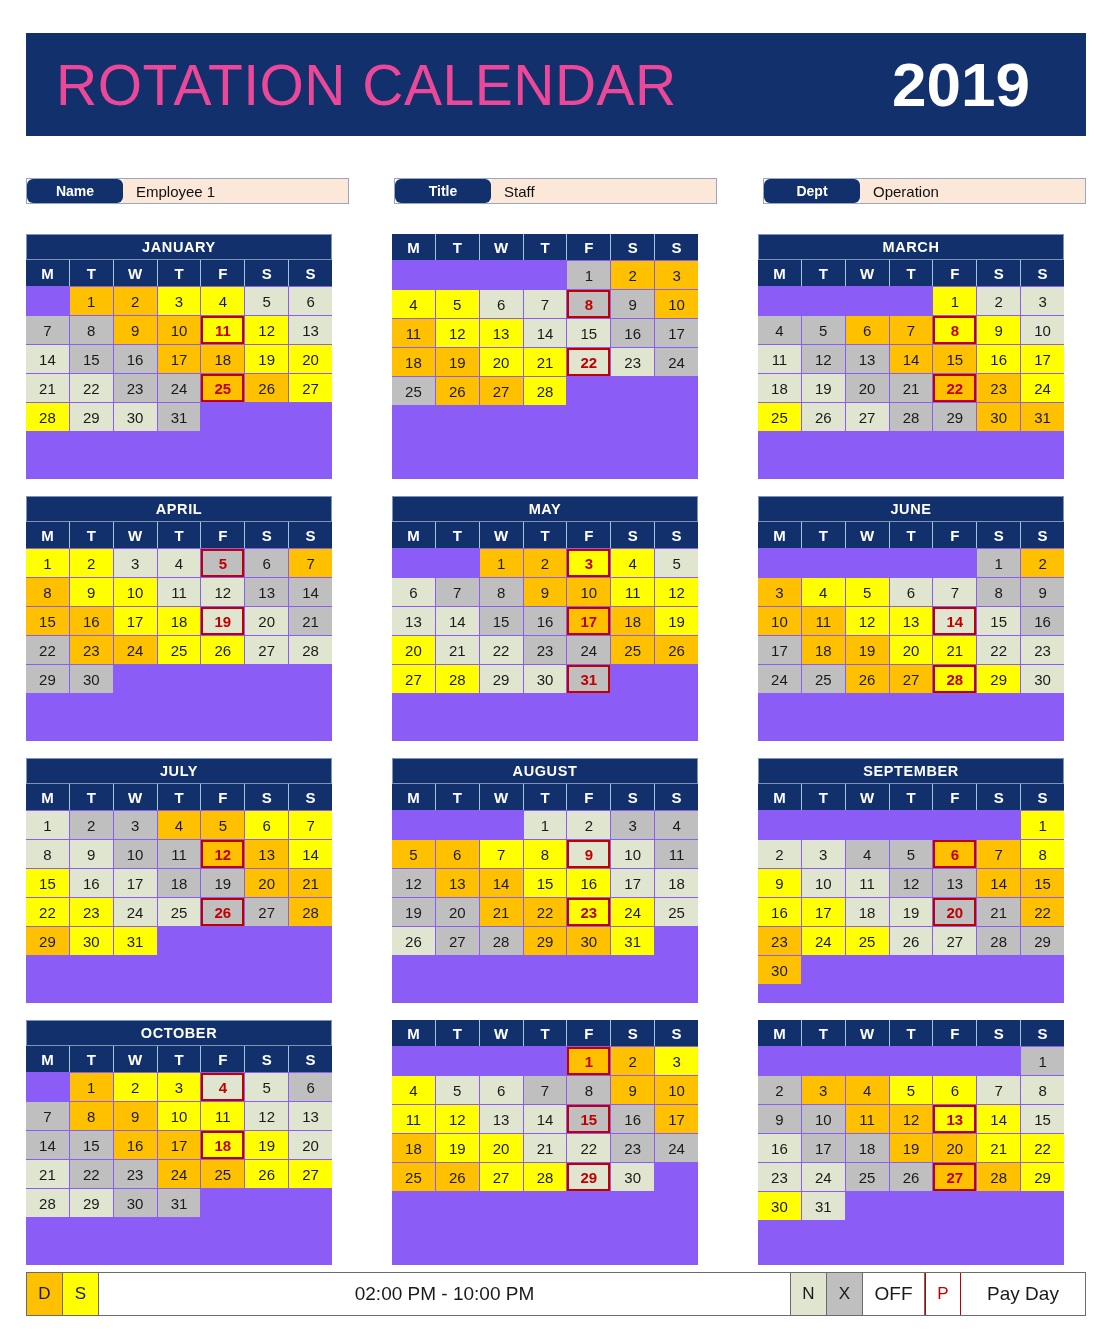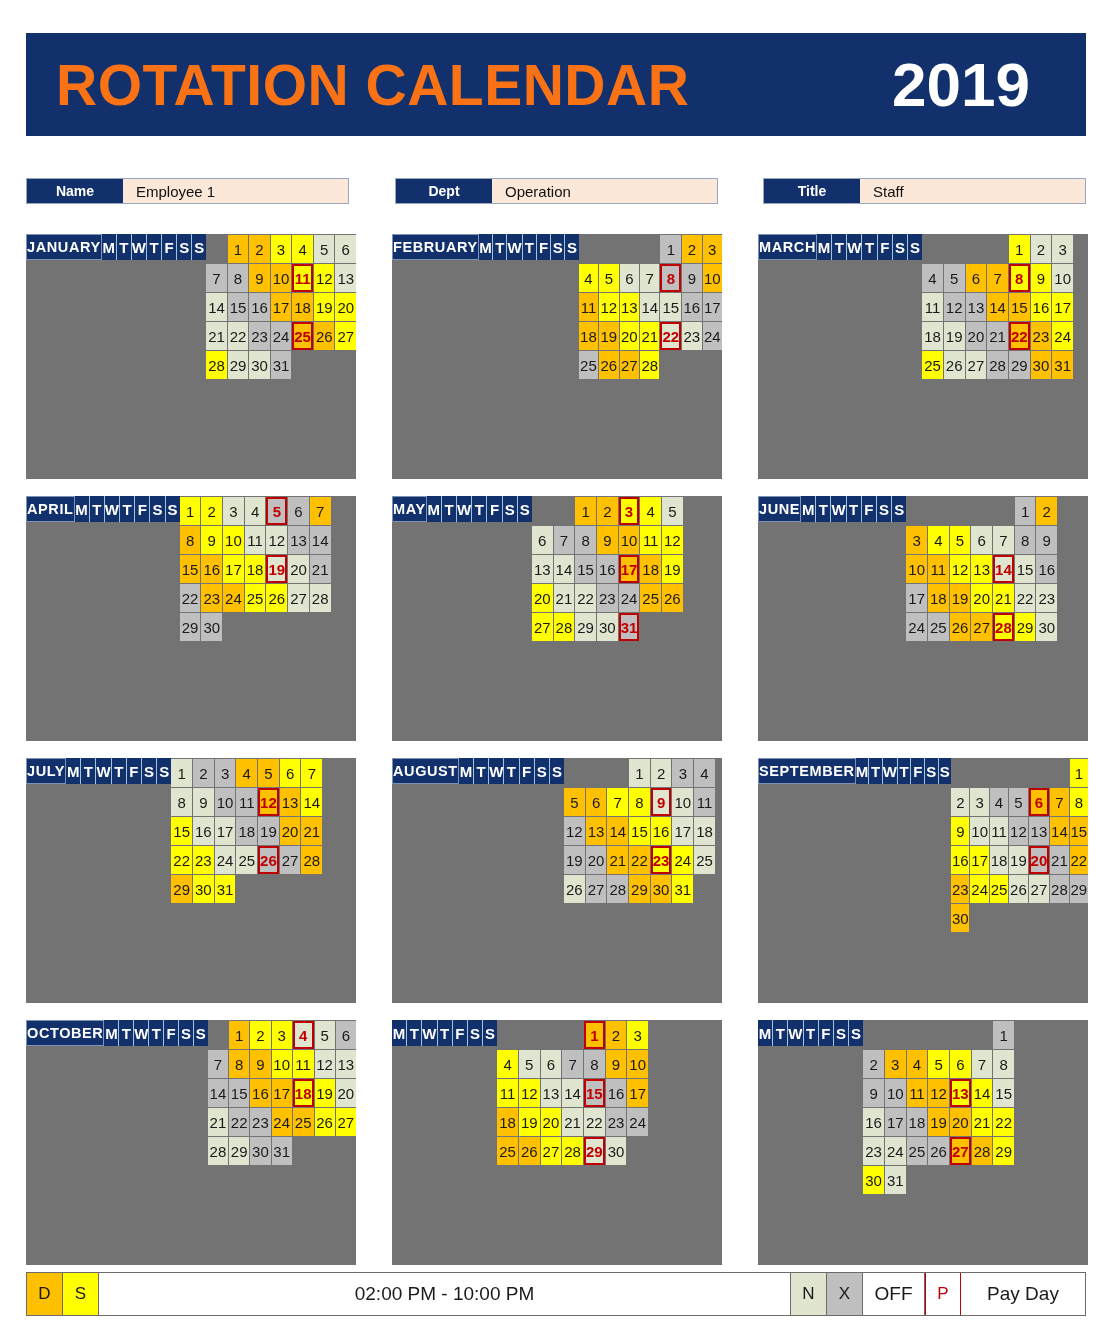--- a/index.html
+++ b/index.html
@@ -22,23 +22,23 @@
     top: 33px;
     width: 1060px;
     height: 103px;
     background: #12306B;
     display: flex;
     align-items: center;
     box-sizing: border-box;
     padding: 0 30px;
   }
   .banner-title {
-    color: #f97316;
+    color: #ec4899;
     font-size: 57px;
-    font-weight: bold;
+    font-weight: normal;
     letter-spacing: 0.5px;
     white-space: nowrap;
   }
   .banner-year {
     color: #ffffff;
     font-size: 62px;
     font-weight: bold;
     margin-left: auto;
     margin-right: 26px;
     white-space: nowrap;
@@ -66,20 +66,21 @@
     background: #12306B;
     color: #ffffff;
     font-size: 14px;
     font-weight: bold;
     display: flex;
     align-items: center;
     justify-content: center;
     width: 96px;
     flex: 0 0 96px;
     box-sizing: border-box;
+    border-radius: 6px;
   }
   .info-value {
     background: #FCE8D9;
     color: #111111;
     font-size: 15px;
     display: flex;
     align-items: center;
     padding-left: 13px;
     flex: 1 1 auto;
     box-sizing: border-box;
@@ -91,26 +92,26 @@
     left: 26px;
     top: 234px;
     width: 1062px;
     display: grid;
     grid-template-columns: repeat(3, 330px);
     grid-template-rows: repeat(4, 245px);
     column-gap: 36px;
     row-gap: 17px;
   }
   .month {
-    width: 330px;
+    width: 306px;
     height: 245px;
-    background: #737373;
-    box-sizing: border-box;
-    display: flex;
-    flex-direction: row;
+    background: #8b5cf6;
+    box-sizing: border-box;
+    display: flex;
+    flex-direction: column;
   }
   .month-title {
     background: #12306B;
     color: #ffffff;
     font-size: 14.5px;
     font-weight: bold;
     letter-spacing: 0.6px;
     height: 26px;
     display: flex;
     align-items: center;
@@ -210,27 +211,27 @@
 <div class="banner">
   <span class="banner-title">ROTATION CALENDAR</span>
   <span class="banner-year">2019</span>
 </div>
 
 <div class="info-row">
   <div class="info-field">
     <span class="info-label">Name</span>
     <span class="info-value">Employee 1</span>
   </div>
+  <div class="info-field spacer-l">
+    <span class="info-label">Title</span>
+    <span class="info-value">Staff</span>
+  </div>
   <div class="info-field spacer-r">
     <span class="info-label">Dept</span>
     <span class="info-value">Operation</span>
-  </div>
-  <div class="info-field spacer-l">
-    <span class="info-label">Title</span>
-    <span class="info-value">Staff</span>
   </div>
 </div>
 
 <div class="cal-grid" id="cal-grid">
     <div class="month">
       <div class="month-title">JANUARY</div>
       <div class="dow-row">
         <div class="dow">M</div>
         <div class="dow">T</div>
         <div class="dow">W</div>
@@ -268,21 +269,20 @@
         <div class="day s-D payday">25</div>
         <div class="day s-D">26</div>
         <div class="day s-S">27</div>
         <div class="day s-S">28</div>
         <div class="day s-N">29</div>
         <div class="day s-N">30</div>
         <div class="day s-X">31</div>
       </div>
     </div>
     <div class="month">
-      <div class="month-title">FEBRUARY</div>
       <div class="dow-row">
         <div class="dow">M</div>
         <div class="dow">T</div>
         <div class="dow">W</div>
         <div class="dow">T</div>
         <div class="dow">F</div>
         <div class="dow">S</div>
         <div class="dow">S</div>
       </div>
       <div class="days">

